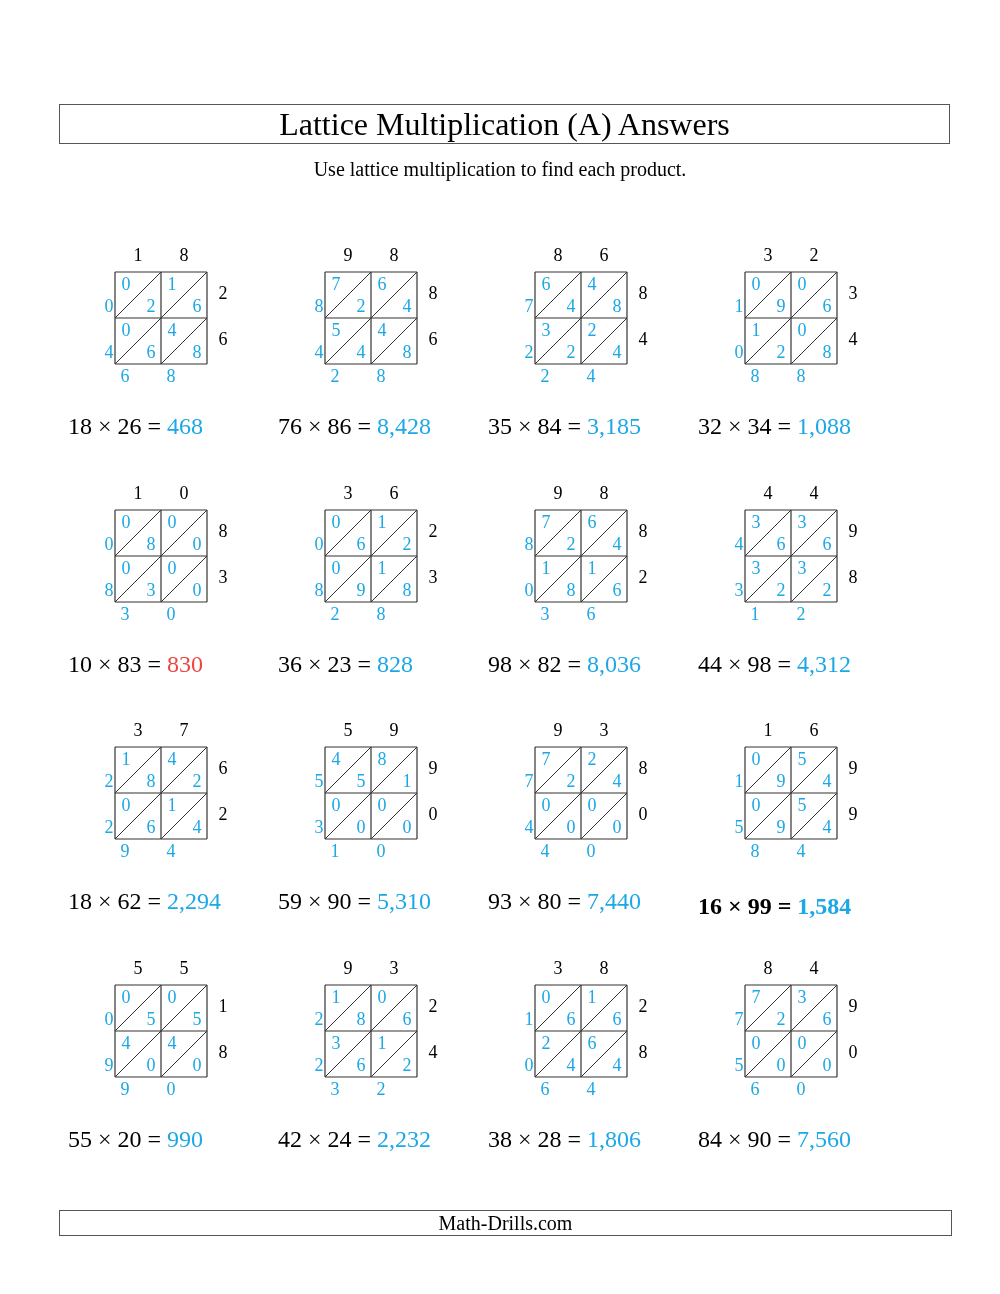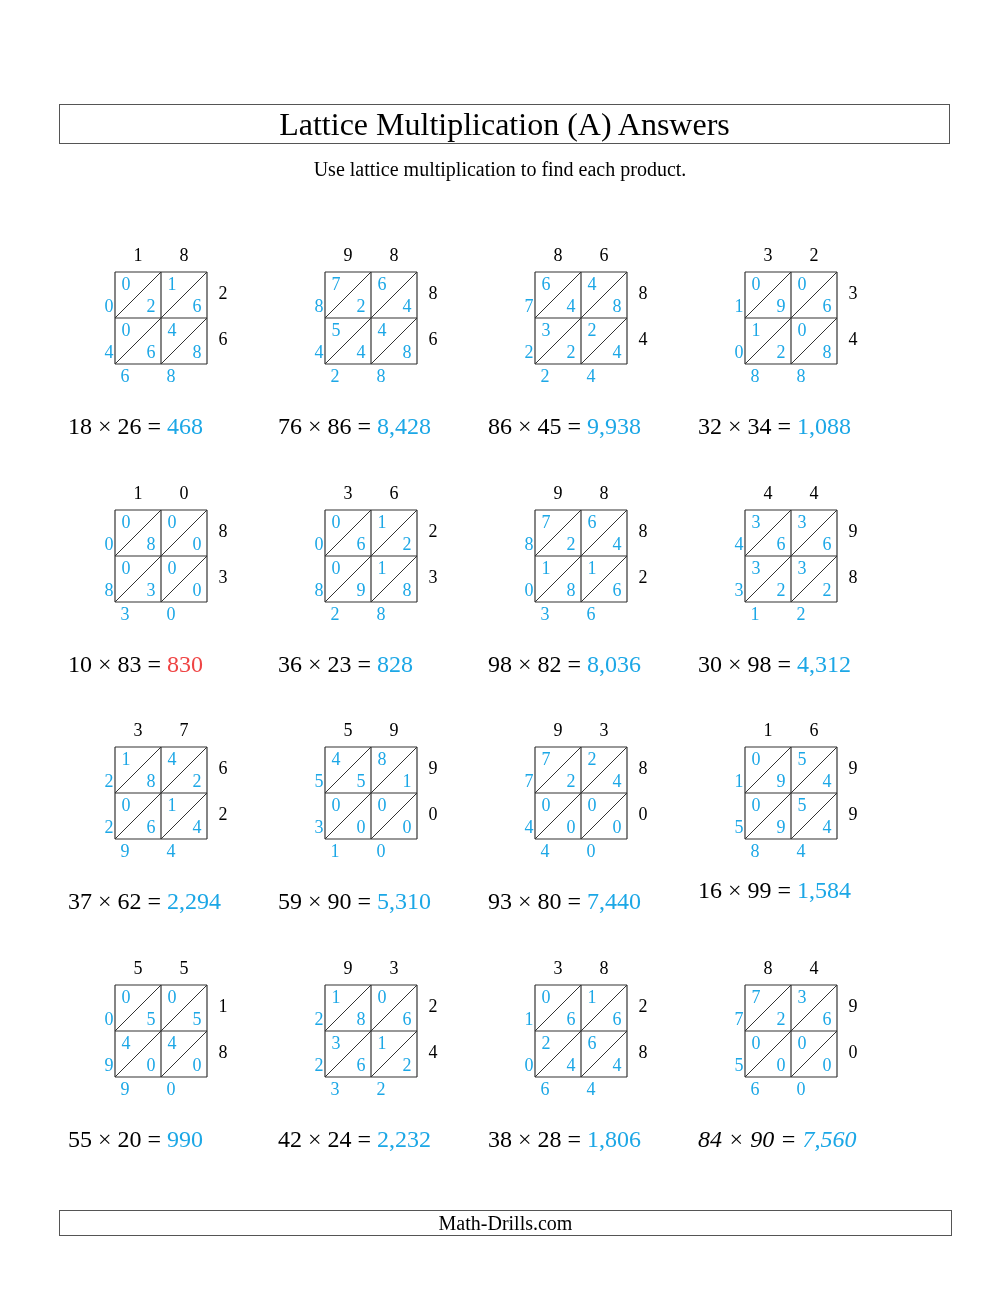--- a/index.html
+++ b/index.html
@@ -118,21 +118,21 @@
         <span class="digit" style="color: rgb(28, 167, 230); left: 121px; top: 57px;">8</span>
         <span class="digit" style="color: rgb(28, 167, 230); left: 50px; top: 81px;">3</span>
         <span class="digit" style="color: rgb(28, 167, 230); left: 75px; top: 103px;">2</span>
         <span class="digit" style="color: rgb(28, 167, 230); left: 96px; top: 81px;">2</span>
         <span class="digit" style="color: rgb(28, 167, 230); left: 121px; top: 103px;">4</span>
         <span class="digit" style="color: rgb(28, 167, 230); left: 33px; top: 57px;">7</span>
         <span class="digit" style="color: rgb(28, 167, 230); left: 33px; top: 103px;">2</span>
         <span class="digit" style="color: rgb(28, 167, 230); left: 49px; top: 127px;">2</span>
         <span class="digit" style="color: rgb(28, 167, 230); left: 95px; top: 127px;">4</span>
       </div>
-      <div class="equation" style="top: 173px;"><span class="black" style="color: rgb(0, 0, 0);">86 × 45 = </span><span class="blue" style="color: rgb(28, 167, 230);">9,938</span></div>
+      <div class="equation" style="top: 173px;"><span class="black" style="color: rgb(0, 0, 0);">35 × 84 = </span><span class="blue" style="color: rgb(28, 167, 230);">3,185</span></div>
     </div>
     <div class="problem" style="left: 698px; top: 240px;">
       <div class="lattice">
         <svg width="210" height="200">
           <line x1="47" y1="32" x2="47" y2="124" stroke="#333333" stroke-width="1.2"></line>
           <line x1="47" y1="32" x2="139" y2="32" stroke="#333333" stroke-width="1.2"></line>
           <line x1="93" y1="32" x2="93" y2="124" stroke="#333333" stroke-width="1.2"></line>
           <line x1="47" y1="78" x2="139" y2="78" stroke="#333333" stroke-width="1.2"></line>
           <line x1="139" y1="32" x2="139" y2="124" stroke="#333333" stroke-width="1.2"></line>
           <line x1="47" y1="124" x2="139" y2="124" stroke="#333333" stroke-width="1.2"></line>
@@ -283,21 +283,21 @@
         <span class="digit" style="color: rgb(28, 167, 230); left: 121px; top: 57px;">6</span>
         <span class="digit" style="color: rgb(28, 167, 230); left: 50px; top: 81px;">3</span>
         <span class="digit" style="color: rgb(28, 167, 230); left: 75px; top: 103px;">2</span>
         <span class="digit" style="color: rgb(28, 167, 230); left: 96px; top: 81px;">3</span>
         <span class="digit" style="color: rgb(28, 167, 230); left: 121px; top: 103px;">2</span>
         <span class="digit" style="color: rgb(28, 167, 230); left: 33px; top: 57px;">4</span>
         <span class="digit" style="color: rgb(28, 167, 230); left: 33px; top: 103px;">3</span>
         <span class="digit" style="color: rgb(28, 167, 230); left: 49px; top: 127px;">1</span>
         <span class="digit" style="color: rgb(28, 167, 230); left: 95px; top: 127px;">2</span>
       </div>
-      <div class="equation" style="top: 173px;"><span class="black" style="color: rgb(0, 0, 0);">30 × 98 = </span><span class="blue" style="color: rgb(28, 167, 230);">4,312</span></div>
+      <div class="equation" style="top: 173px;"><span class="black" style="color: rgb(0, 0, 0);">44 × 98 = </span><span class="blue" style="color: rgb(28, 167, 230);">4,312</span></div>
     </div>
     <div class="problem" style="left: 68px; top: 715px;">
       <div class="lattice">
         <svg width="210" height="200">
           <line x1="47" y1="32" x2="47" y2="124" stroke="#333333" stroke-width="1.2"></line>
           <line x1="47" y1="32" x2="139" y2="32" stroke="#333333" stroke-width="1.2"></line>
           <line x1="93" y1="32" x2="93" y2="124" stroke="#333333" stroke-width="1.2"></line>
           <line x1="47" y1="78" x2="139" y2="78" stroke="#333333" stroke-width="1.2"></line>
           <line x1="139" y1="32" x2="139" y2="124" stroke="#333333" stroke-width="1.2"></line>
           <line x1="47" y1="124" x2="139" y2="124" stroke="#333333" stroke-width="1.2"></line>
@@ -316,21 +316,21 @@
         <span class="digit" style="color: rgb(28, 167, 230); left: 121px; top: 57px;">2</span>
         <span class="digit" style="color: rgb(28, 167, 230); left: 50px; top: 81px;">0</span>
         <span class="digit" style="color: rgb(28, 167, 230); left: 75px; top: 103px;">6</span>
         <span class="digit" style="color: rgb(28, 167, 230); left: 96px; top: 81px;">1</span>
         <span class="digit" style="color: rgb(28, 167, 230); left: 121px; top: 103px;">4</span>
         <span class="digit" style="color: rgb(28, 167, 230); left: 33px; top: 57px;">2</span>
         <span class="digit" style="color: rgb(28, 167, 230); left: 33px; top: 103px;">2</span>
         <span class="digit" style="color: rgb(28, 167, 230); left: 49px; top: 127px;">9</span>
         <span class="digit" style="color: rgb(28, 167, 230); left: 95px; top: 127px;">4</span>
       </div>
-      <div class="equation" style="top: 173px;"><span class="black" style="color: rgb(0, 0, 0);">37 × 62 = </span><span class="blue" style="color: rgb(28, 167, 230);">2,294</span></div>
+      <div class="equation" style="top: 173px;"><span class="black" style="color: rgb(0, 0, 0);">18 × 62 = </span><span class="blue" style="color: rgb(28, 167, 230);">2,294</span></div>
     </div>
     <div class="problem" style="left: 278px; top: 715px;">
       <div class="lattice">
         <svg width="210" height="200">
           <line x1="47" y1="32" x2="47" y2="124" stroke="#333333" stroke-width="1.2"></line>
           <line x1="47" y1="32" x2="139" y2="32" stroke="#333333" stroke-width="1.2"></line>
           <line x1="93" y1="32" x2="93" y2="124" stroke="#333333" stroke-width="1.2"></line>
           <line x1="47" y1="78" x2="139" y2="78" stroke="#333333" stroke-width="1.2"></line>
           <line x1="139" y1="32" x2="139" y2="124" stroke="#333333" stroke-width="1.2"></line>
           <line x1="47" y1="124" x2="139" y2="124" stroke="#333333" stroke-width="1.2"></line>
@@ -415,21 +415,21 @@
         <span class="digit" style="color: rgb(28, 167, 230); left: 121px; top: 57px;">4</span>
         <span class="digit" style="color: rgb(28, 167, 230); left: 50px; top: 81px;">0</span>
         <span class="digit" style="color: rgb(28, 167, 230); left: 75px; top: 103px;">9</span>
         <span class="digit" style="color: rgb(28, 167, 230); left: 96px; top: 81px;">5</span>
         <span class="digit" style="color: rgb(28, 167, 230); left: 121px; top: 103px;">4</span>
         <span class="digit" style="color: rgb(28, 167, 230); left: 33px; top: 57px;">1</span>
         <span class="digit" style="color: rgb(28, 167, 230); left: 33px; top: 103px;">5</span>
         <span class="digit" style="color: rgb(28, 167, 230); left: 49px; top: 127px;">8</span>
         <span class="digit" style="color: rgb(28, 167, 230); left: 95px; top: 127px;">4</span>
       </div>
-      <div class="equation" style="top: 162px;"><span class="black" style="color: rgb(0, 0, 0);">16 × 99 = </span><span class="blue" style="color: rgb(28, 167, 230);">1,584</span></div>
+      <div class="equation" style="top: 178px; font-weight: bold;"><span class="black" style="color: rgb(0, 0, 0);">16 × 99 = </span><span class="blue" style="color: rgb(28, 167, 230);">1,584</span></div>
     </div>
     <div class="problem" style="left: 68px; top: 953px;">
       <div class="lattice">
         <svg width="210" height="200">
           <line x1="47" y1="32" x2="47" y2="124" stroke="#333333" stroke-width="1.2"></line>
           <line x1="47" y1="32" x2="139" y2="32" stroke="#333333" stroke-width="1.2"></line>
           <line x1="93" y1="32" x2="93" y2="124" stroke="#333333" stroke-width="1.2"></line>
           <line x1="47" y1="78" x2="139" y2="78" stroke="#333333" stroke-width="1.2"></line>
           <line x1="139" y1="32" x2="139" y2="124" stroke="#333333" stroke-width="1.2"></line>
           <line x1="47" y1="124" x2="139" y2="124" stroke="#333333" stroke-width="1.2"></line>
@@ -547,17 +547,17 @@
         <span class="digit" style="color: rgb(28, 167, 230); left: 121px; top: 57px;">6</span>
         <span class="digit" style="color: rgb(28, 167, 230); left: 50px; top: 81px;">0</span>
         <span class="digit" style="color: rgb(28, 167, 230); left: 75px; top: 103px;">0</span>
         <span class="digit" style="color: rgb(28, 167, 230); left: 96px; top: 81px;">0</span>
         <span class="digit" style="color: rgb(28, 167, 230); left: 121px; top: 103px;">0</span>
         <span class="digit" style="color: rgb(28, 167, 230); left: 33px; top: 57px;">7</span>
         <span class="digit" style="color: rgb(28, 167, 230); left: 33px; top: 103px;">5</span>
         <span class="digit" style="color: rgb(28, 167, 230); left: 49px; top: 127px;">6</span>
         <span class="digit" style="color: rgb(28, 167, 230); left: 95px; top: 127px;">0</span>
       </div>
-      <div class="equation" style="top: 173px; font-style: italic;"><span class="black" style="color: rgb(0, 0, 0);">84 × 90 = </span><span class="blue" style="color: rgb(28, 167, 230);">7,560</span></div>
+      <div class="equation" style="top: 173px;"><span class="black" style="color: rgb(0, 0, 0);">84 × 90 = </span><span class="blue" style="color: rgb(28, 167, 230);">7,560</span></div>
     </div>
   </div>
 
 <div class="footer-box">Math-Drills.com</div>
 
 </body></html>

